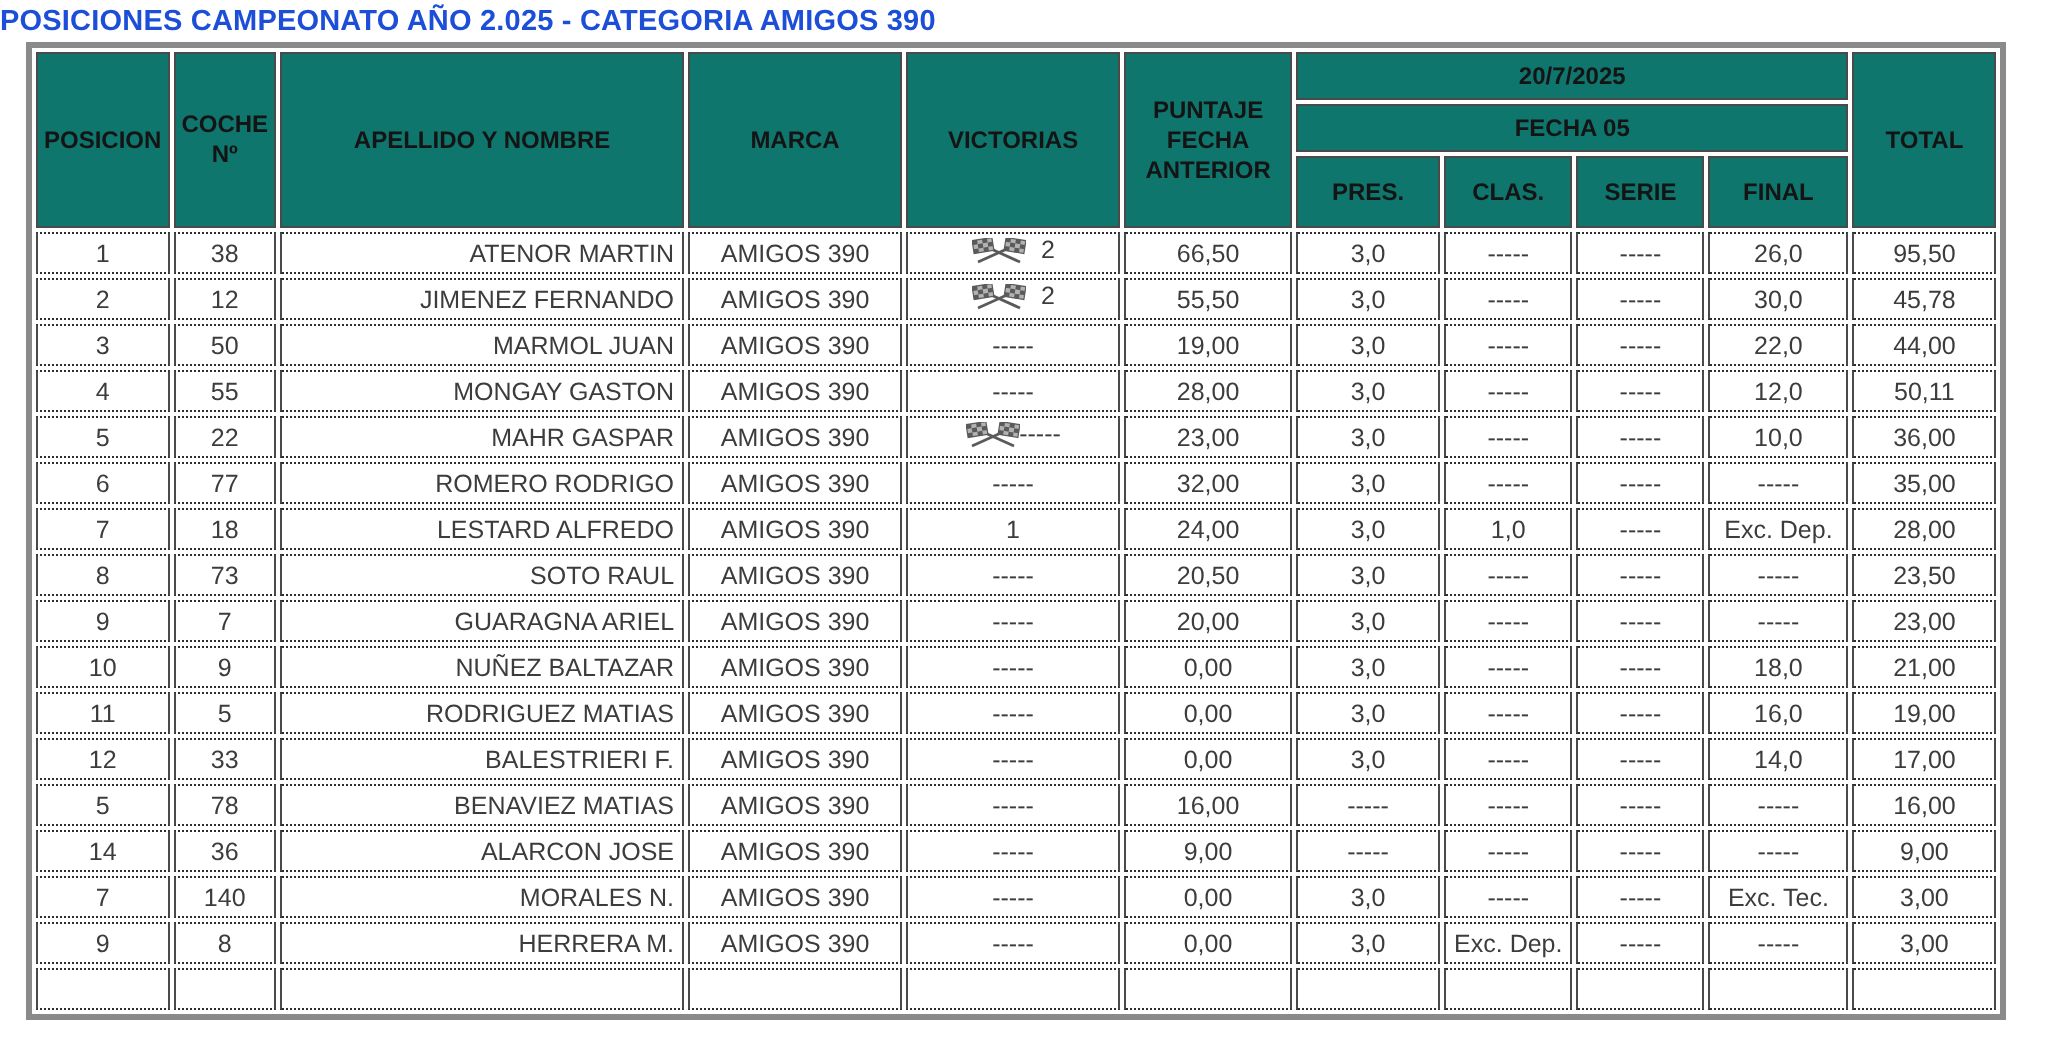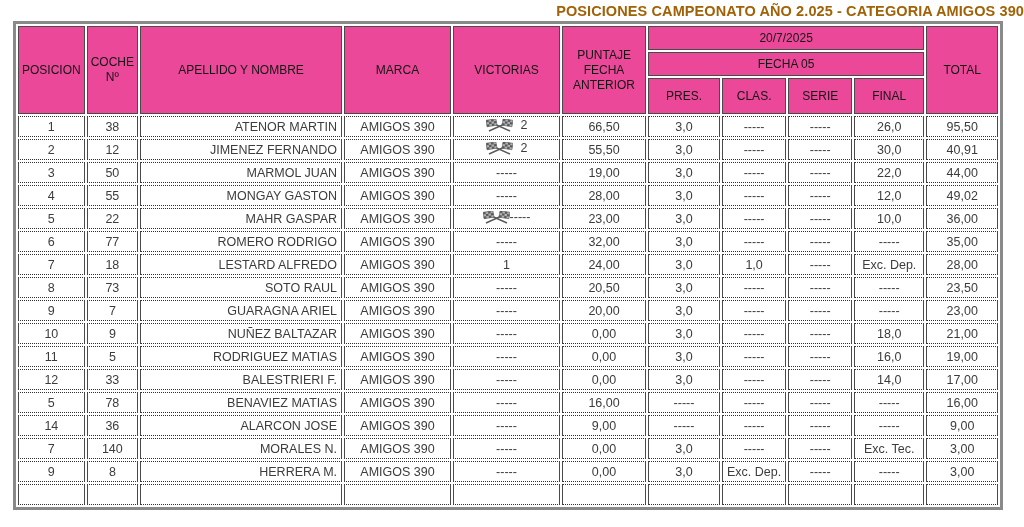--- a/index.html
+++ b/index.html
@@ -2,36 +2,36 @@
 <html><head>
 <meta charset="utf-8">
 <style>
   html,body{margin:0;padding:0;background:#ffffff;}
   body{
     width:1024px;height:527px;overflow:hidden;
     font-family:"Liberation Sans","DejaVu Sans",sans-serif;
     -webkit-font-smoothing:antialiased;
   }
   .page-title{
-    text-align:right;font-weight:bold;font-size:14.5px;color:#a16207;
+    text-align:left;font-weight:bold;font-size:14.5px;color:#1d4ed8;
     padding:3px 0 1px 0;letter-spacing:0.1px;
   }
   .table-frame{
     margin-left:13px;margin-top:1px;
     border:3px solid #8a8a8a;
     display:inline-block;background:#fff;
   }
   table{
     border-collapse:separate;border-spacing:2px;table-layout:fixed;
   }
   th{
     border:1px solid #4a4a4a;
-    font-size:12px;font-weight:normal;color:#141414;
+    font-size:12px;font-weight:bold;color:#141414;
     text-align:center;vertical-align:middle;
-    padding:1px 3px;background:#ec4899;line-height:1.25;
+    padding:1px 3px;background:#0f766e;line-height:1.25;
   }
   td{
     border-left:1px solid #4a4a4a;border-right:1px solid #4a4a4a;
     border-top:1px dotted #2e2e2e;border-bottom:1px dotted #2e2e2e;
     font-size:12.5px;color:#3c3c3c;background:#fff;
     text-align:center;vertical-align:middle;
     height:19px;padding:0 4px;overflow:hidden;white-space:nowrap;
   }
   td.left{text-align:right;}
   thead tr.hr1 th{height:20px;}
@@ -154,21 +154,21 @@
                   <rect x="16.5" y="0.5" width="10" height="6.5" fill="none" stroke="#5a5a5a" stroke-width="0.6"></rect>
                 </g>
   </svg>
               <span class="vic-num">2</span>
             </span></td>
           <td>55,50</td>
           <td>3,0</td>
           <td>-----</td>
           <td>-----</td>
           <td>30,0</td>
-          <td>40,91</td>
+          <td>45,78</td>
         </tr>
         <tr>
           <td>3</td>
           <td>50</td>
           <td class="left">MARMOL JUAN</td>
           <td>AMIGOS 390</td>
           <td>-----</td>
           <td>19,00</td>
           <td>3,0</td>
           <td>-----</td>
@@ -180,21 +180,21 @@
           <td>4</td>
           <td>55</td>
           <td class="left">MONGAY GASTON</td>
           <td>AMIGOS 390</td>
           <td>-----</td>
           <td>28,00</td>
           <td>3,0</td>
           <td>-----</td>
           <td>-----</td>
           <td>12,0</td>
-          <td>49,02</td>
+          <td>50,11</td>
         </tr>
         <tr>
           <td>5</td>
           <td>22</td>
           <td class="left">MAHR GASPAR</td>
           <td>AMIGOS 390</td>
           <td><span class="vic-wrap">
               <svg width="27" height="13" viewBox="0 0 27 13">
     <line x1="4" y1="3" x2="24" y2="12" stroke="#5a5a5a" stroke-width="1.4"></line>
     <line x1="23" y1="3" x2="3" y2="12" stroke="#5a5a5a" stroke-width="1.4"></line>

